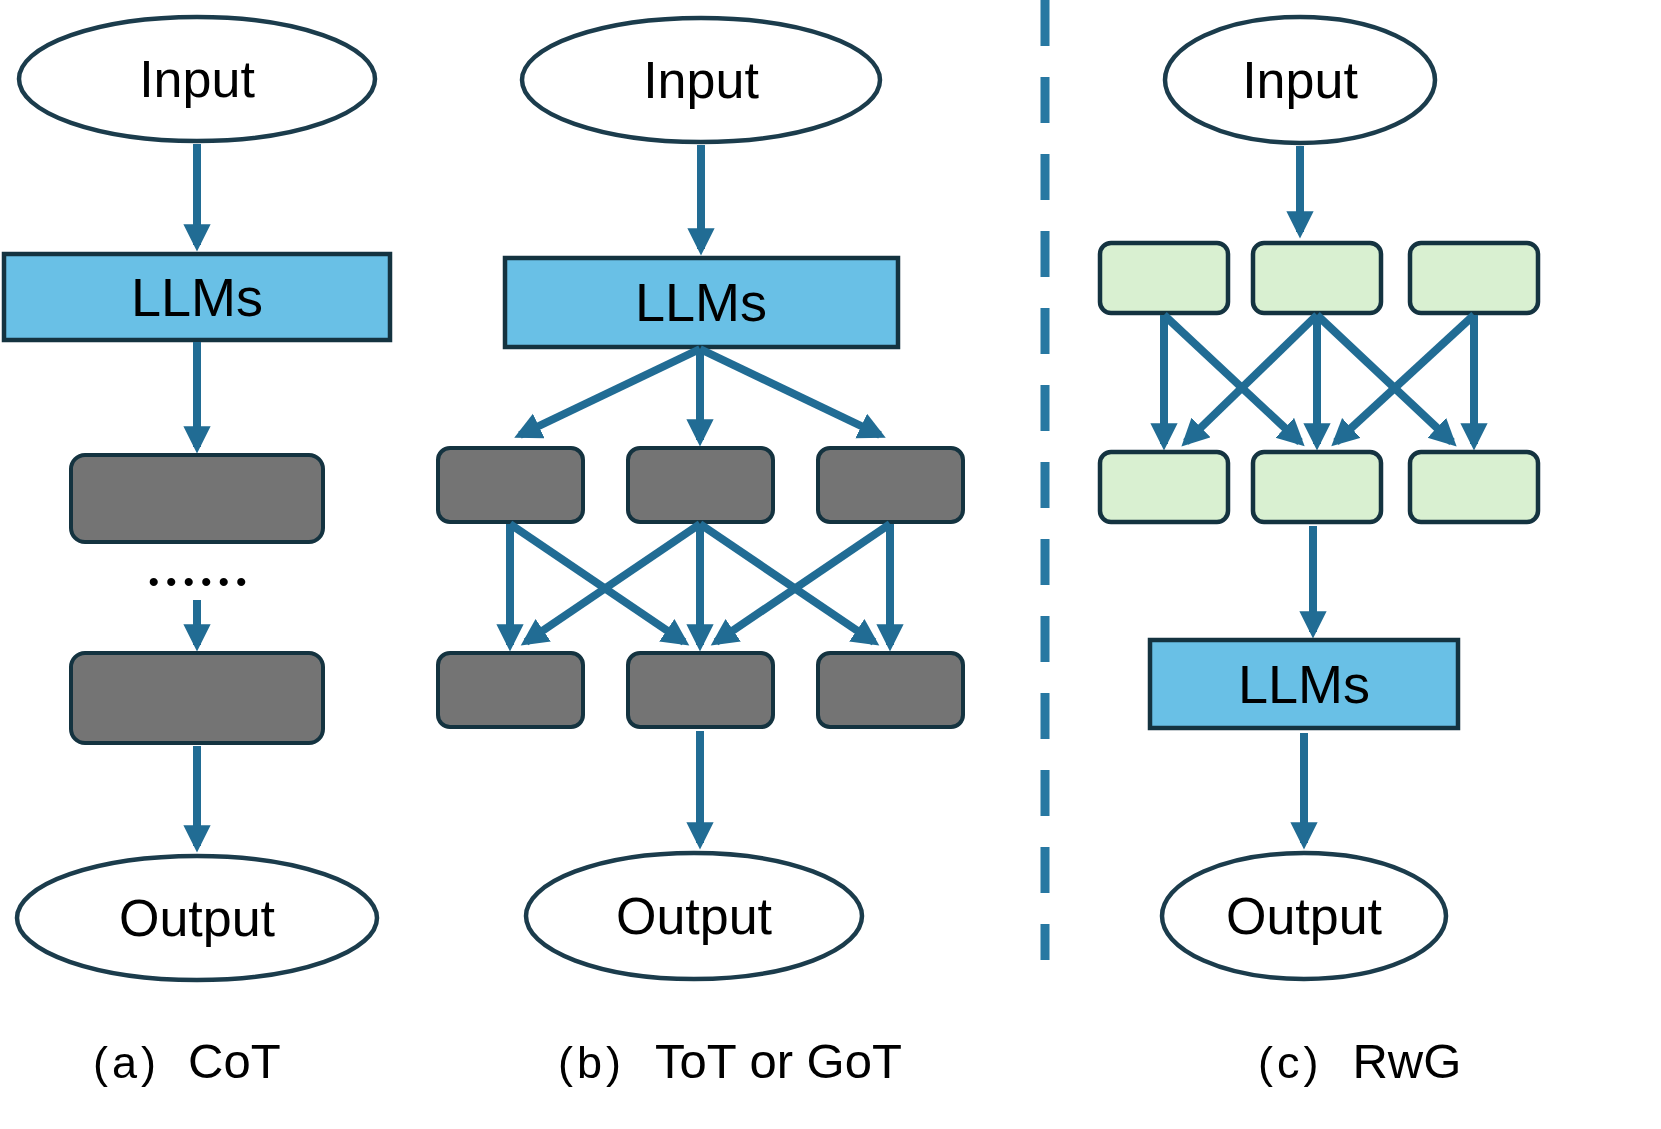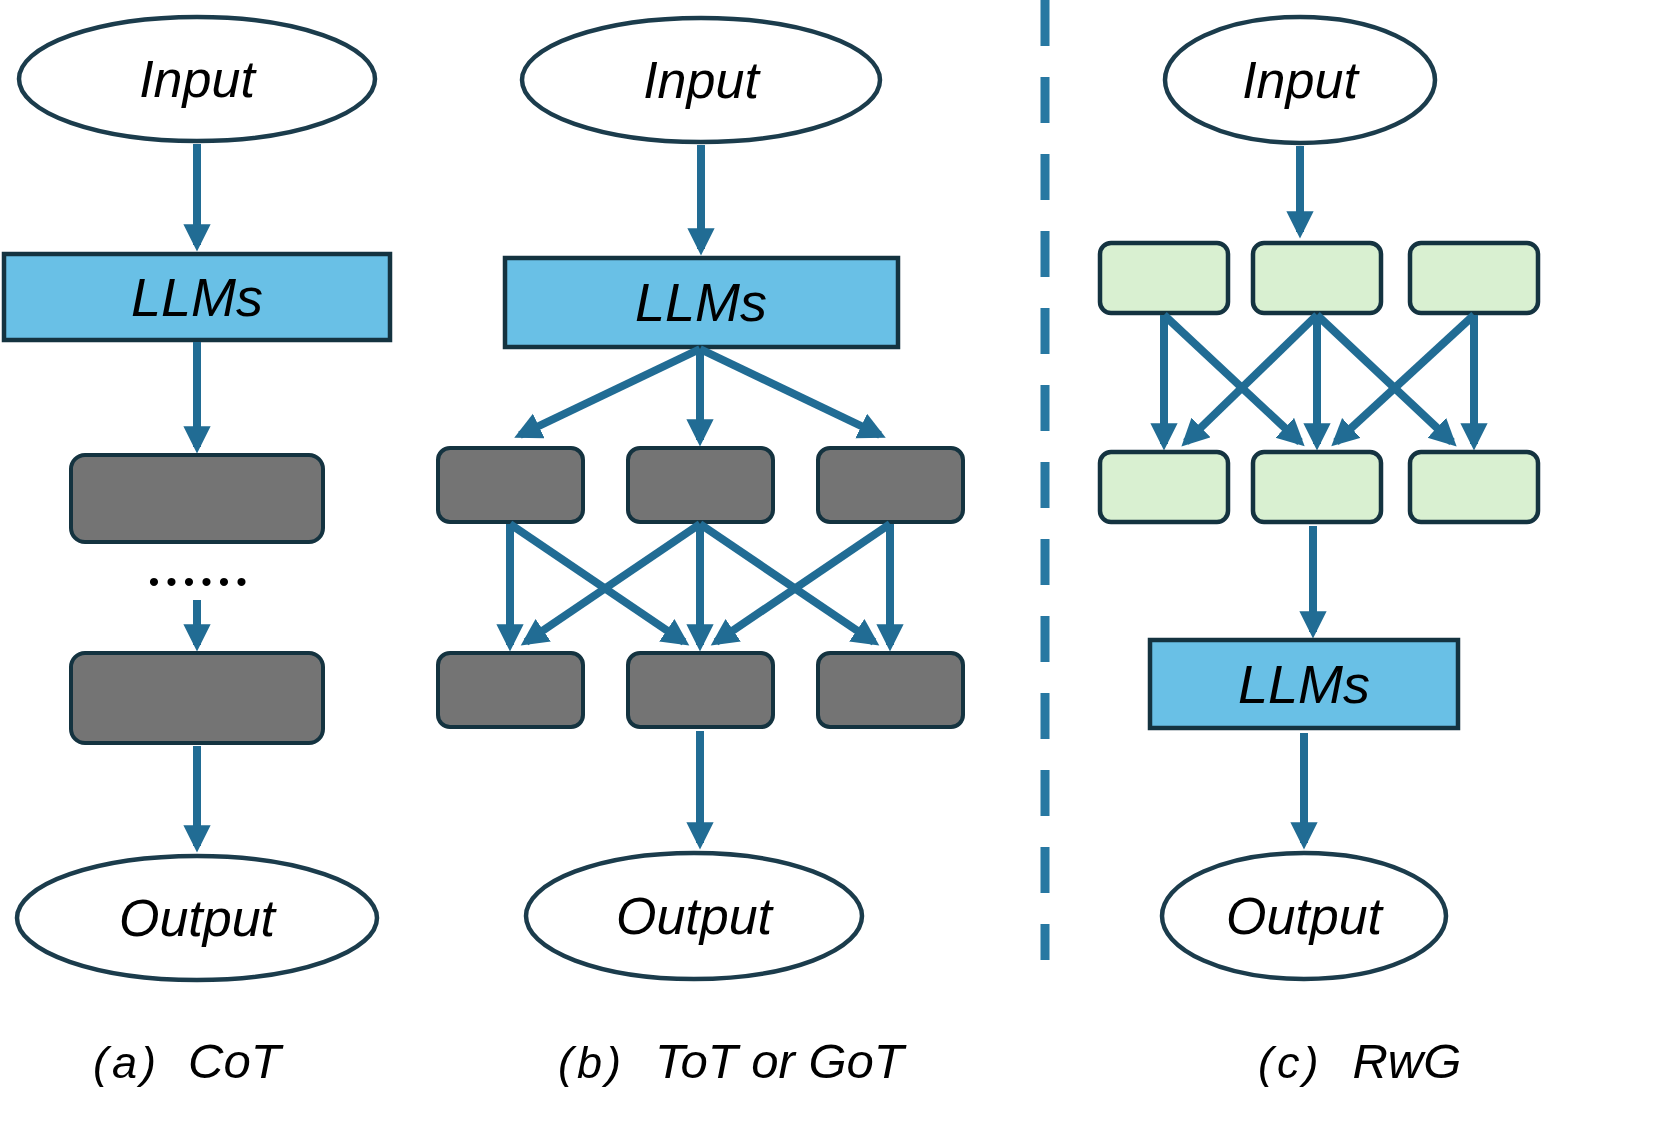--- a/index.html
+++ b/index.html
@@ -2,21 +2,20 @@
 <html><head>
 <meta charset="utf-8">
 <style>
   html,body{margin:0;padding:0;background:#ffffff;}
   .stage{
     position:relative;
     width:1661px;height:1129px;
     background:#ffffff;
     font-family:"Liberation Sans", sans-serif;
     overflow:hidden;
-    font-style:italic;
   }
   svg{display:block;}
 
   
   .oval{fill:#ffffff;stroke:#1b3c4c;stroke-width:4.5;}
   .llm-box{fill:#69C0E6;stroke:#143340;stroke-width:4.5;}
   .gray-box{fill:#747474;stroke:#143340;stroke-width:4;}
   .green-box{fill:#D9F0D1;stroke:#143340;stroke-width:4.5;}
 
   

